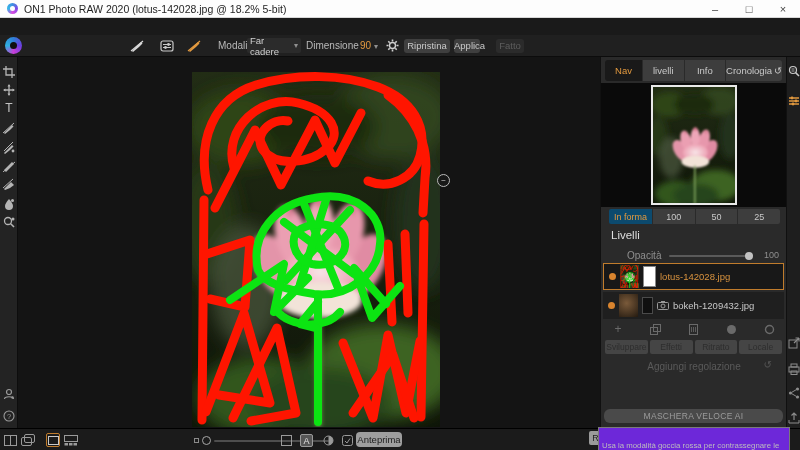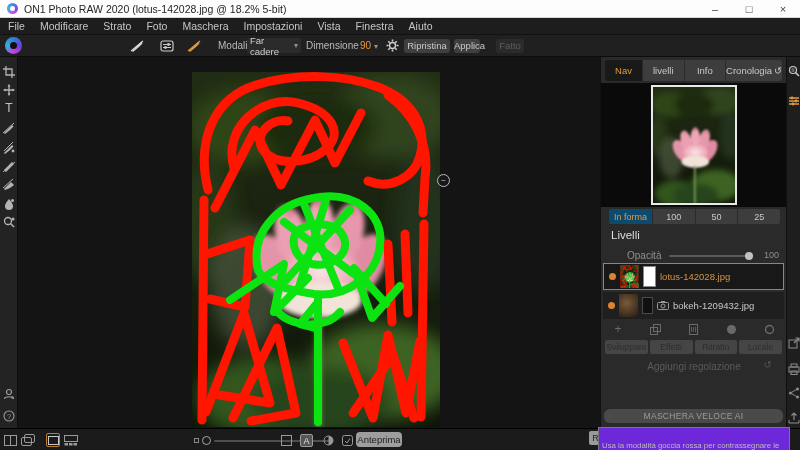--- a/index.html
+++ b/index.html
@@ -174,31 +174,20 @@
   <div class="titlebar">
     <span class="tb-logo"></span>
     <span class="tb-title">ON1 Photo RAW 2020 (lotus-142028.jpg @ 18.2% 5-bit)</span>
     <span class="winbtns">
       <span class="winbtn">–</span>
       <span class="winbtn">□</span>
       <span class="winbtn">×</span>
     </span>
   </div>
 
-  <div class="menubar">
-    <span class="menu-item">File</span>
-    <span class="menu-item">Modificare</span>
-    <span class="menu-item">Strato</span>
-    <span class="menu-item">Foto</span>
-    <span class="menu-item">Maschera</span>
-    <span class="menu-item">Impostazioni</span>
-    <span class="menu-item">Vista</span>
-    <span class="menu-item">Finestra</span>
-    <span class="menu-item">Aiuto</span>
-  </div>
 
   <div class="toolbar">
     <span class="on1-logo"></span>
     <span class="abs" style="left:130px;top:4px">
       <svg width="14" height="14" viewBox="0 0 14 14">
           <path d="M2,12 L8,6 L11,3 L12.5,4.5 L9,8 L3,13 Z" fill="#d8d8d8"></path>
           <path d="M1,12 L13,2" stroke="#d8d8d8" stroke-width="1.2"></path>
         </svg>
     </span>
     <span class="abs" style="left:160px;top:5px">

